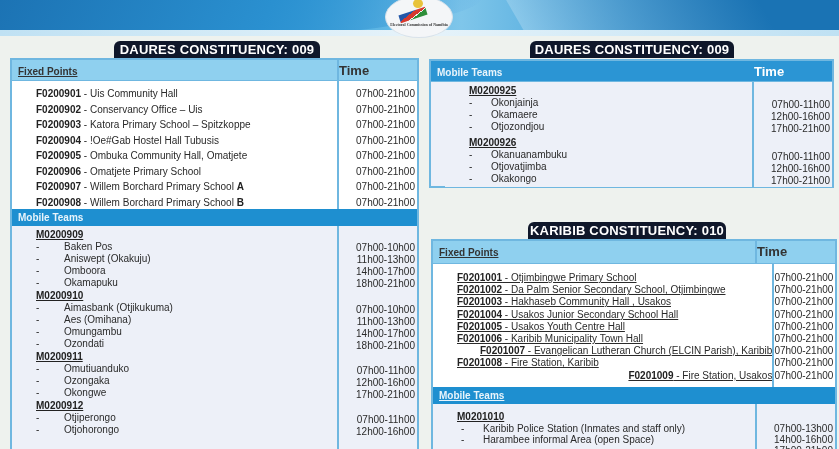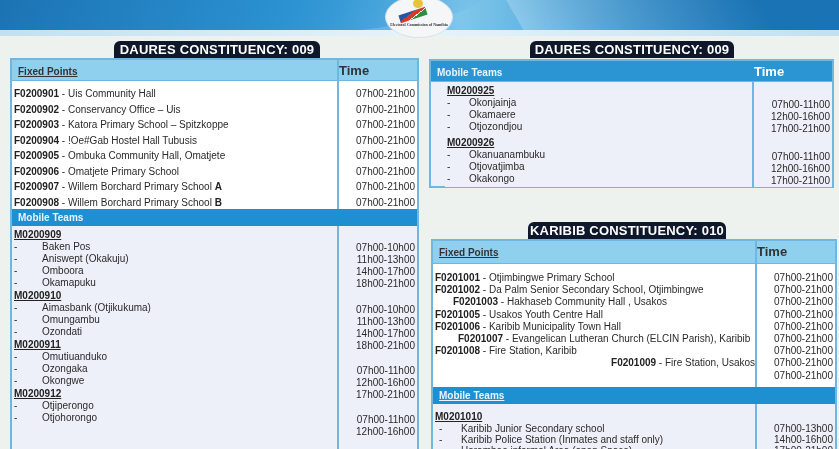--- a/index.html
+++ b/index.html
@@ -63,21 +63,21 @@
   .head .c1 { flex:1; font-size:10px; font-weight:bold; padding:6px 0 0 6px; text-decoration:underline; color:#333; }
   .head.dark .c1 { color:#e8f4fb; text-decoration:none; }
   .head .c2 { width:78px; border-left:2px solid #6fb7e0; font-size:13px; font-weight:bold; padding-top:3px; color:#333; }
   .head.dark .c2 { color:#fff; border-left:none; }
   .subhead {
     height:17px; background:#1e8fd0; color:#e8f4fb; font-size:10px; font-weight:bold;
     padding:3px 0 0 6px; box-sizing:border-box;
   }
   .subhead.ul { text-decoration:underline; }
   .body { display:flex; }
-  .body .col1 { flex:1; padding:2px 0 0 2px; }
+  .body .col1 { flex:1; padding:2px 0 0 24px; }
   .body .col2 { width:76px; border-left:2px solid #6fb7e0; padding-top:2px; text-align:right; padding-right:2px; }
   .body.mobile { background:#edf0f8; }
   .row { font-size:10px; line-height:15.5px; white-space:nowrap; }
   .row b { font-weight:bold; color:#222; }
   .time { font-size:10px; line-height:15.5px; white-space:nowrap; }
   .team { font-size:10px; font-weight:bold; text-decoration:underline; line-height:13px; color:#222; }
   .stop { font-size:10px; line-height:12px; white-space:nowrap; }
   .stop .dash { display:inline-block; width:28px; }
   .gap { height:13px; }
 </style>
@@ -126,20 +126,21 @@
   <div class="subhead">Mobile Teams</div>
   <div class="body mobile" style="height:240px;">
     <div class="col1">
       <div class="team">M0200909</div>
       <div class="stop"><span class="dash">-</span><span>Baken Pos</span></div>
       <div class="stop"><span class="dash">-</span><span>Aniswept (Okakuju)</span></div>
       <div class="stop"><span class="dash">-</span><span>Omboora</span></div>
       <div class="stop"><span class="dash">-</span><span>Okamapuku</span></div>
       <div class="team">M0200910</div>
       <div class="stop"><span class="dash">-</span><span>Aimasbank (Otjikukuma)</span></div>
+      <div class="stop"><span class="dash">-</span><span>Aes (Omihana)</span></div>
       <div class="stop"><span class="dash">-</span><span>Omungambu</span></div>
       <div class="stop"><span class="dash">-</span><span>Ozondati</span></div>
       <div class="team">M0200911</div>
       <div class="stop"><span class="dash">-</span><span>Omutiuanduko</span></div>
       <div class="stop"><span class="dash">-</span><span>Ozongaka</span></div>
       <div class="stop"><span class="dash">-</span><span>Okongwe</span></div>
       <div class="team">M0200912</div>
       <div class="stop"><span class="dash">-</span><span>Otjiperongo</span></div>
       <div class="stop"><span class="dash">-</span><span>Otjohorongo</span></div>
     </div>
@@ -195,24 +196,25 @@
   </div>
 </div>
 
 <div class="tab" style="left:528px; top:222px; width:198px;">KARIBIB CONSTITUENCY: 010</div>
 <div class="tbl" style="left:431px; top:239px; width:406px; height:214px;">
   <div class="head" style="height:22px;">
     <div class="c1">Fixed Points</div>
     <div class="c2">Time</div>
   </div>
   <div class="body" style="height:123px;">
-    <div class="col1" style="padding-top:8px;">
+    <div class="col1" style="padding-top:8px;text-decoration:underline;">
       <div class="row mobrow" style="line-height:12.2px;"><b>F0201001</b><span> - Otjimbingwe Primary School</span></div>
       <div class="row" style="line-height:12.2px;"><b>F0201002</b><span> - Da Palm Senior Secondary School, Otjimbingwe</span></div>
-      <div class="row" style="line-height:12.2px;margin-left:18px;"><b>F0201003</b><span> - Hakhaseb Community Hall , Usakos</span></div>
+      <div class="row" style="line-height:12.2px;"><b>F0201003</b><span> - Hakhaseb Community Hall , Usakos</span></div>
+      <div class="row" style="line-height:12.2px;"><b>F0201004</b><span> - Usakos Junior Secondary School Hall</span></div>
       <div class="row" style="line-height:12.2px;"><b>F0201005</b><span> - Usakos Youth Centre Hall</span></div>
       <div class="row" style="line-height:12.2px;"><b>F0201006</b><span> - Karibib Municipality Town Hall</span></div>
       <div class="row" style="line-height:12.2px;margin-left:23px;"><b>F0201007</b><span> - Evangelican Lutheran Church (ELCIN  Parish), Karibib</span></div>
       <div class="row" style="line-height:12.2px;"><b>F0201008</b><span> - Fire Station, Karibib</span></div>
       <div class="row" style="line-height:12.2px;text-align:right;"><b>F0201009</b><span> - Fire Station, Usakos</span></div>
     </div>
     <div class="col2" style="padding-top:8px;">
       <div class="time" style="line-height:12.2px;">07h00-21h00</div>
       <div class="time" style="line-height:12.2px;">07h00-21h00</div>
       <div class="time" style="line-height:12.2px;">07h00-21h00</div>
@@ -221,21 +223,20 @@
       <div class="time" style="line-height:12.2px;">07h00-21h00</div>
       <div class="time" style="line-height:12.2px;">07h00-21h00</div>
       <div class="time" style="line-height:12.2px;">07h00-21h00</div>
       <div class="time" style="line-height:12.2px;">07h00-21h00</div>
     </div>
   </div>
   <div class="subhead ul">Mobile Teams</div>
   <div class="body mobile" style="height:60px;">
     <div class="col1" style="padding-top:6px;">
       <div class="team">M0201010</div>
-      <div class="stop" style="line-height:11px;"><span class="dash" style="width:22px; padding-left:4px;">-</span><span>Karibib Junior Secondary school</span></div>
       <div class="stop" style="line-height:11px;"><span class="dash" style="width:22px; padding-left:4px;">-</span><span>Karibib Police Station (Inmates and staff only)</span></div>
       <div class="stop" style="line-height:11px;"><span class="dash" style="width:22px; padding-left:4px;">-</span><span>Harambee informal Area (open Space)</span></div>
     </div>
     <div class="col2" style="padding-top:6px;">
       <div class="gap"></div>
       <div class="stop" style="line-height:11px;">07h00-13h00</div>
       <div class="stop" style="line-height:11px;">14h00-16h00</div>
       <div class="stop" style="line-height:11px;">17h00-21h00</div>
     </div>
   </div>

